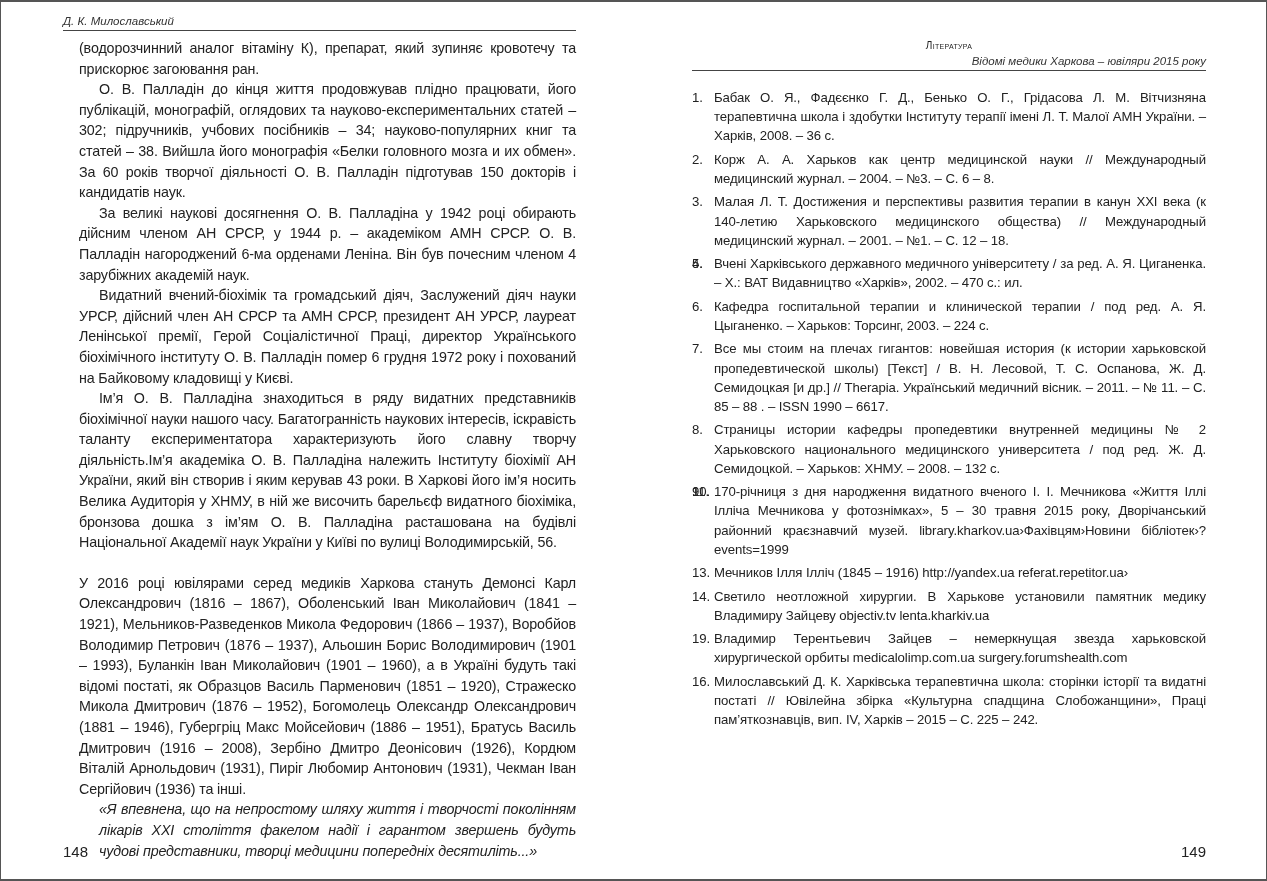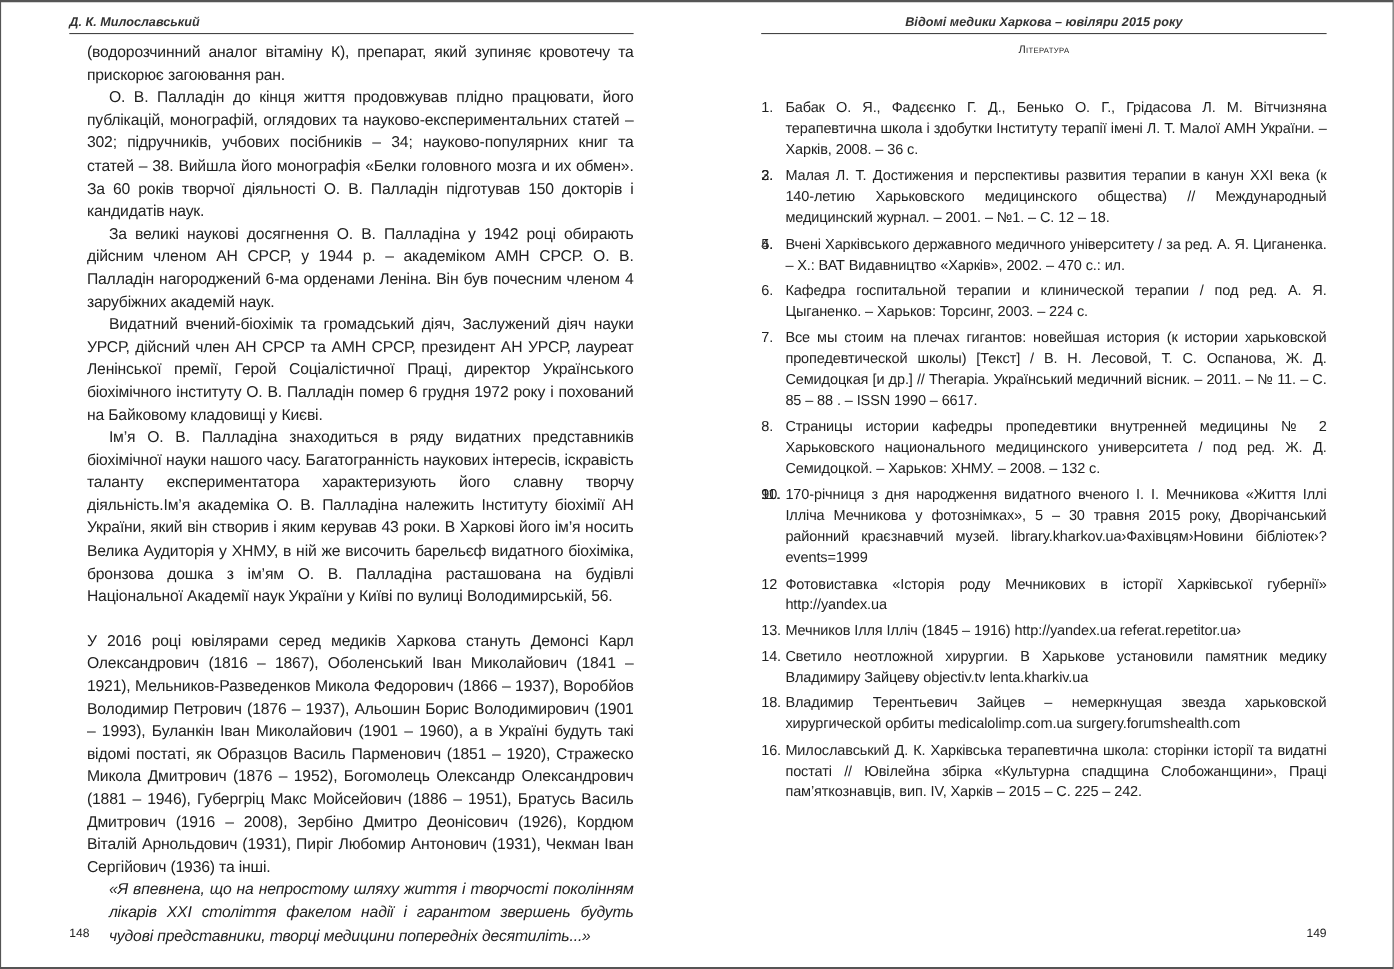--- a/index.html
+++ b/index.html
@@ -11,34 +11,34 @@
     position: absolute; left: 0; top: 0; width: 1265px; height: 879px;
     border: 1px solid #555; border-top-width: 2px; border-bottom-width: 2px;
     box-sizing: border-box; width: 1267px; height: 881px;
   }
   .page { position: absolute; top: 0; height: 881px; }
   .page.left { left: 63px; width: 513px; }
   .page.right { left: 692px; width: 514px; }
   .running-head {
     position: absolute; top: 15px; left: 0; right: 0;
     font-size: 11.5px; font-style: italic; color: #333;
-    padding-bottom: 3px; border-bottom: 1px solid #444; font-weight: bold;
+    padding-bottom: 3px; border-bottom: 1px solid #444;
   }
-  .page.right .running-head { text-align: center; }
+  .page.right .running-head { text-align: right; margin-top: 40px; }
   .body-text {
     position: absolute; top: 38px; left: 16px; right: 0;
     font-size: 14.3px; line-height: 20.6px; text-align: justify;
     letter-spacing: -0.15px;
   }
   .body-text p { margin: 0; }
   .indent { text-indent: 20px; }
   .gap { height: 20px; }
   .quote { font-style: italic; padding-left: 20px; }
   .page-num {
-    position: absolute; top: 843px; font-size: 11px; color: #222;
+    position: absolute; top: 843px; font-size: 15px; color: #222;
   }
   .page.left .page-num { left: 0; }
   .page.right .page-num { right: 0; }
   .lit-title {
     position: absolute; top: 40px; left: 0; right: 0; text-align: center;
     font-size: 10px; letter-spacing: 0.3px; font-variant: small-caps; color: #222;
   }
   .refs {
     position: absolute; top: 88px; left: 0; right: 0; margin: 0; padding: 0;
     list-style: none; font-size: 13.2px; line-height: 19.2px; letter-spacing: -0.1px;
@@ -64,30 +64,29 @@
     <p class="quote">«Я впевнена, що на непростому шляху життя і творчості поколінням лікарів XXI століття факелом надії і гарантом звершень будуть чудові представники, творці медицини попередніх десятиліть...»</p>
   </div>
   <div class="page-num">148</div>
 </div>
 
 <div class="page right">
   <div class="running-head">Відомі медики Харкова – ювіляри 2015 року</div>
   <div class="lit-title">Література</div>
   <ol class="refs">
     <li><span class="num">1.</span><span>Бабак О. Я., Фадєєнко Г. Д., Бенько О. Г., Грідасова Л. М. Вітчизняна терапевтична школа і здобутки Інституту терапії імені Л. Т. Малої АМН України. – Харків, 2008. – 36 с.</span></li>
-    <li><span class="num">2.</span></li>
+    <li><span class="num">2.</span><span>Корж А. А. Харьков как центр медицинской науки // Международный медицинский журнал. – 2004. – №3. – С. 6 – 8.</span></li>
     <li><span class="num">3.</span><span>Малая Л. Т. Достижения и перспективы развития терапии в канун XXI века (к 140-летию Харьковского медицинского общества) // Международный медицинский журнал. – 2001. – №1. – С. 12 – 18.</span></li>
     <li><span class="num">4.</span></li>
     <li><span class="num">5.</span><span>Вчені Харківського державного медичного університету / за ред. А. Я. Циганенка. – Х.: ВАТ Видавництво «Харків», 2002. – 470 с.: ил.</span></li>
     <li><span class="num">6.</span><span>Кафедра госпитальной терапии и клинической терапии / под ред. А. Я. Цыганенко. – Харьков: Торсинг, 2003. – 224 с.</span></li>
     <li><span class="num">7.</span><span>Все мы стоим на плечах гигантов: новейшая история (к истории харьковской пропедевтической школы) [Текст] / В. Н. Лесовой, Т. С. Оспанова, Ж. Д. Семидоцкая [и др.] // Therapia. Український медичний вісник. – 2011. – № 11. – С. 85 – 88 . – ISSN 1990 – 6617.</span></li>
     <li><span class="num">8.</span><span>Страницы истории кафедры пропедевтики внутренней медицины № 2 Харьковского национального медицинского университета / под ред. Ж. Д. Семидоцкой. – Харьков: ХНМУ. – 2008. – 132 с.</span></li>
     <li><span class="num">9.</span></li>
     <li><span class="num">10.</span></li>
     <li><span class="num">11.</span><span>170-річниця з дня народження видатного вченого І. І. Мечникова «Життя Іллі Ілліча Мечникова у фотознімках», 5 – 30 травня 2015 року, Дворічанський районний краєзнавчий музей. library.kharkov.ua›Фахівцям›Новини бібліотек›?events=1999</span></li>
-    <li><span class="num">12</span><span>Фотовиставка «Історія роду Мечникових в історії Харківської губернії» http://yandex.ua</span></li>
     <li><span class="num">13.</span><span>Мечников Ілля Ілліч (1845 – 1916) http://yandex.ua referat.repetitor.ua›</span></li>
     <li><span class="num">14.</span><span>Светило неотложной хирургии. В Харькове установили памятник медику Владимиру Зайцеву objectiv.tv lenta.kharkiv.ua</span></li>
-    <li><span class="num">18.</span><span>Владимир Терентьевич Зайцев – немеркнущая звезда харьковской хирургической орбиты medicalolimp.com.ua surgery.forumshealth.com</span></li>
+    <li><span class="num">19.</span><span>Владимир Терентьевич Зайцев – немеркнущая звезда харьковской хирургической орбиты medicalolimp.com.ua surgery.forumshealth.com</span></li>
     <li><span class="num">16.</span><span>Милославський Д. К. Харківська терапевтична школа: сторінки історії та видатні постаті // Ювілейна збірка «Культурна спадщина Слобожанщини», Праці пам’яткознавців, вип. IV, Харків – 2015 – С. 225 – 242.</span></li>
   </ol>
   <div class="page-num">149</div>
 </div>
 
 </body></html>

